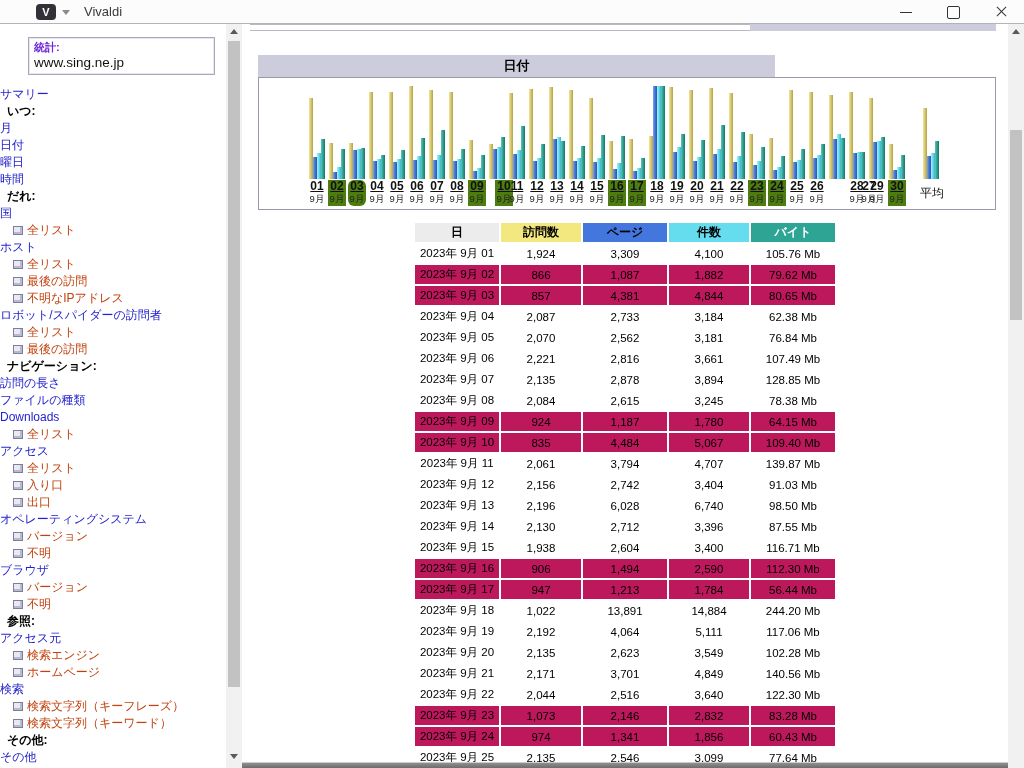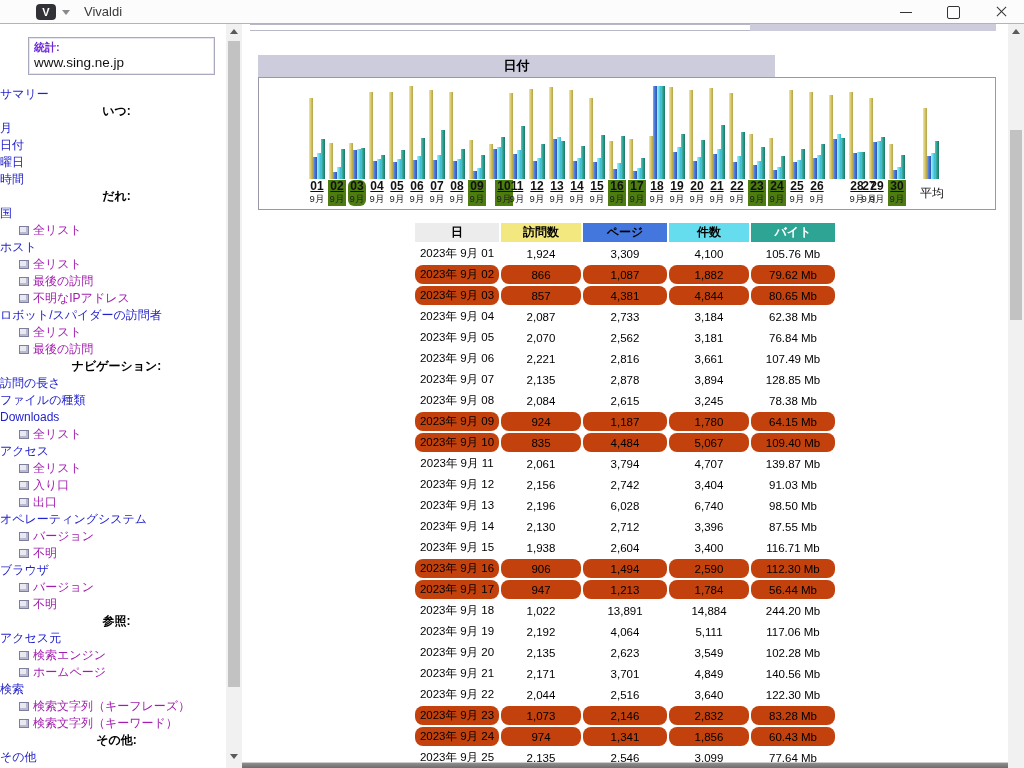--- a/index.html
+++ b/index.html
@@ -25,22 +25,22 @@
 
   
   #sidebar { position:absolute; left:0; top:24px; width:226px; height:744px; background:#fff; overflow:hidden; }
   #stats-box { position:absolute; left:28px; top:13px; width:187px; height:38px;
     border:1px solid #a9a9bd; box-shadow:inset 0 0 0 1px #e6e6f0; padding:2px 5px; }
   #stats-label { font-size:11px; font-weight:bold; color:#6d28d9; line-height:15px; }
   #site-name { font-size:13.5px; color:#111; line-height:16px; }
   #menu { position:absolute; left:0; top:62px; width:226px; }
   .m-item { height:17px; line-height:17px; font-size:12px; white-space:nowrap; overflow:hidden; }
   .m-link { color:#2222cc; padding-left:0; cursor:pointer; }
-  .m-header { color:#000; font-weight:bold; padding-left:7px;text-align:center; }
-  .m-sub { color:#a21caf; padding-left:19px; cursor:pointer; }
+  .m-header { color:#000; font-weight:bold; padding-left:7px; }
+  .m-sub { color:#c2410c; padding-left:13px; cursor:pointer; }
   .bullet { display:inline-block; width:10px; height:9px; margin-right:4px; vertical-align:-1px;
     border:1px solid #7d7d9c; background:#e9e9f2; box-shadow:inset -2px -2px 0 #b9b9cf; }
 
   
   .sb { position:absolute; background:#f1f1f1; }
   #sb-left  { left:226px; top:24px; width:16px; height:744px; }
   #sb-right { left:1008px; top:24px; width:16px; height:744px; }
   .sb-thumb { position:absolute; left:2px; width:12px; background:#c2c2c2; }
   .arrow { position:absolute; left:0; width:16px; height:16px; }
   .arrow::after { content:""; position:absolute; left:4px; }
@@ -76,21 +76,21 @@
   .day-num { font-size:12px; font-weight:600; color:#111; line-height:13px;text-decoration:underline; }
   .day-mon { font-size:9.5px; color:#222; line-height:12px; }
   #avg-label { position:absolute; top:107px; left:655px; width:36px; text-align:center;
     font-size:12px; color:#111; }
 
   
   #day-table { position:absolute; left:171px; top:197px; border-collapse:separate; border-spacing:2px; }
   #day-table th { height:19px; font-size:12px; font-weight:bold; text-align:center; padding:0 4px; }
   #day-table td { height:19px; font-size:11.5px; color:#000; text-align:center; padding:0 4px; }
   .col-date { width:84px; } .col-v { width:80px; } .col-p { width:84px; } .col-h { width:80px; } .col-b { width:84px; }
-  tr.weekend td { background:#c2410c;border-radius:8px; }
+  tr.weekend td { background:#be185d; }
 </style>
 </head>
 <body>
 
 <div id="window">
 
   <div id="titlebar">
     <div id="v-logo">V</div>
     <div id="v-chevron"></div>
     <div id="win-title">Vivaldi</div>

